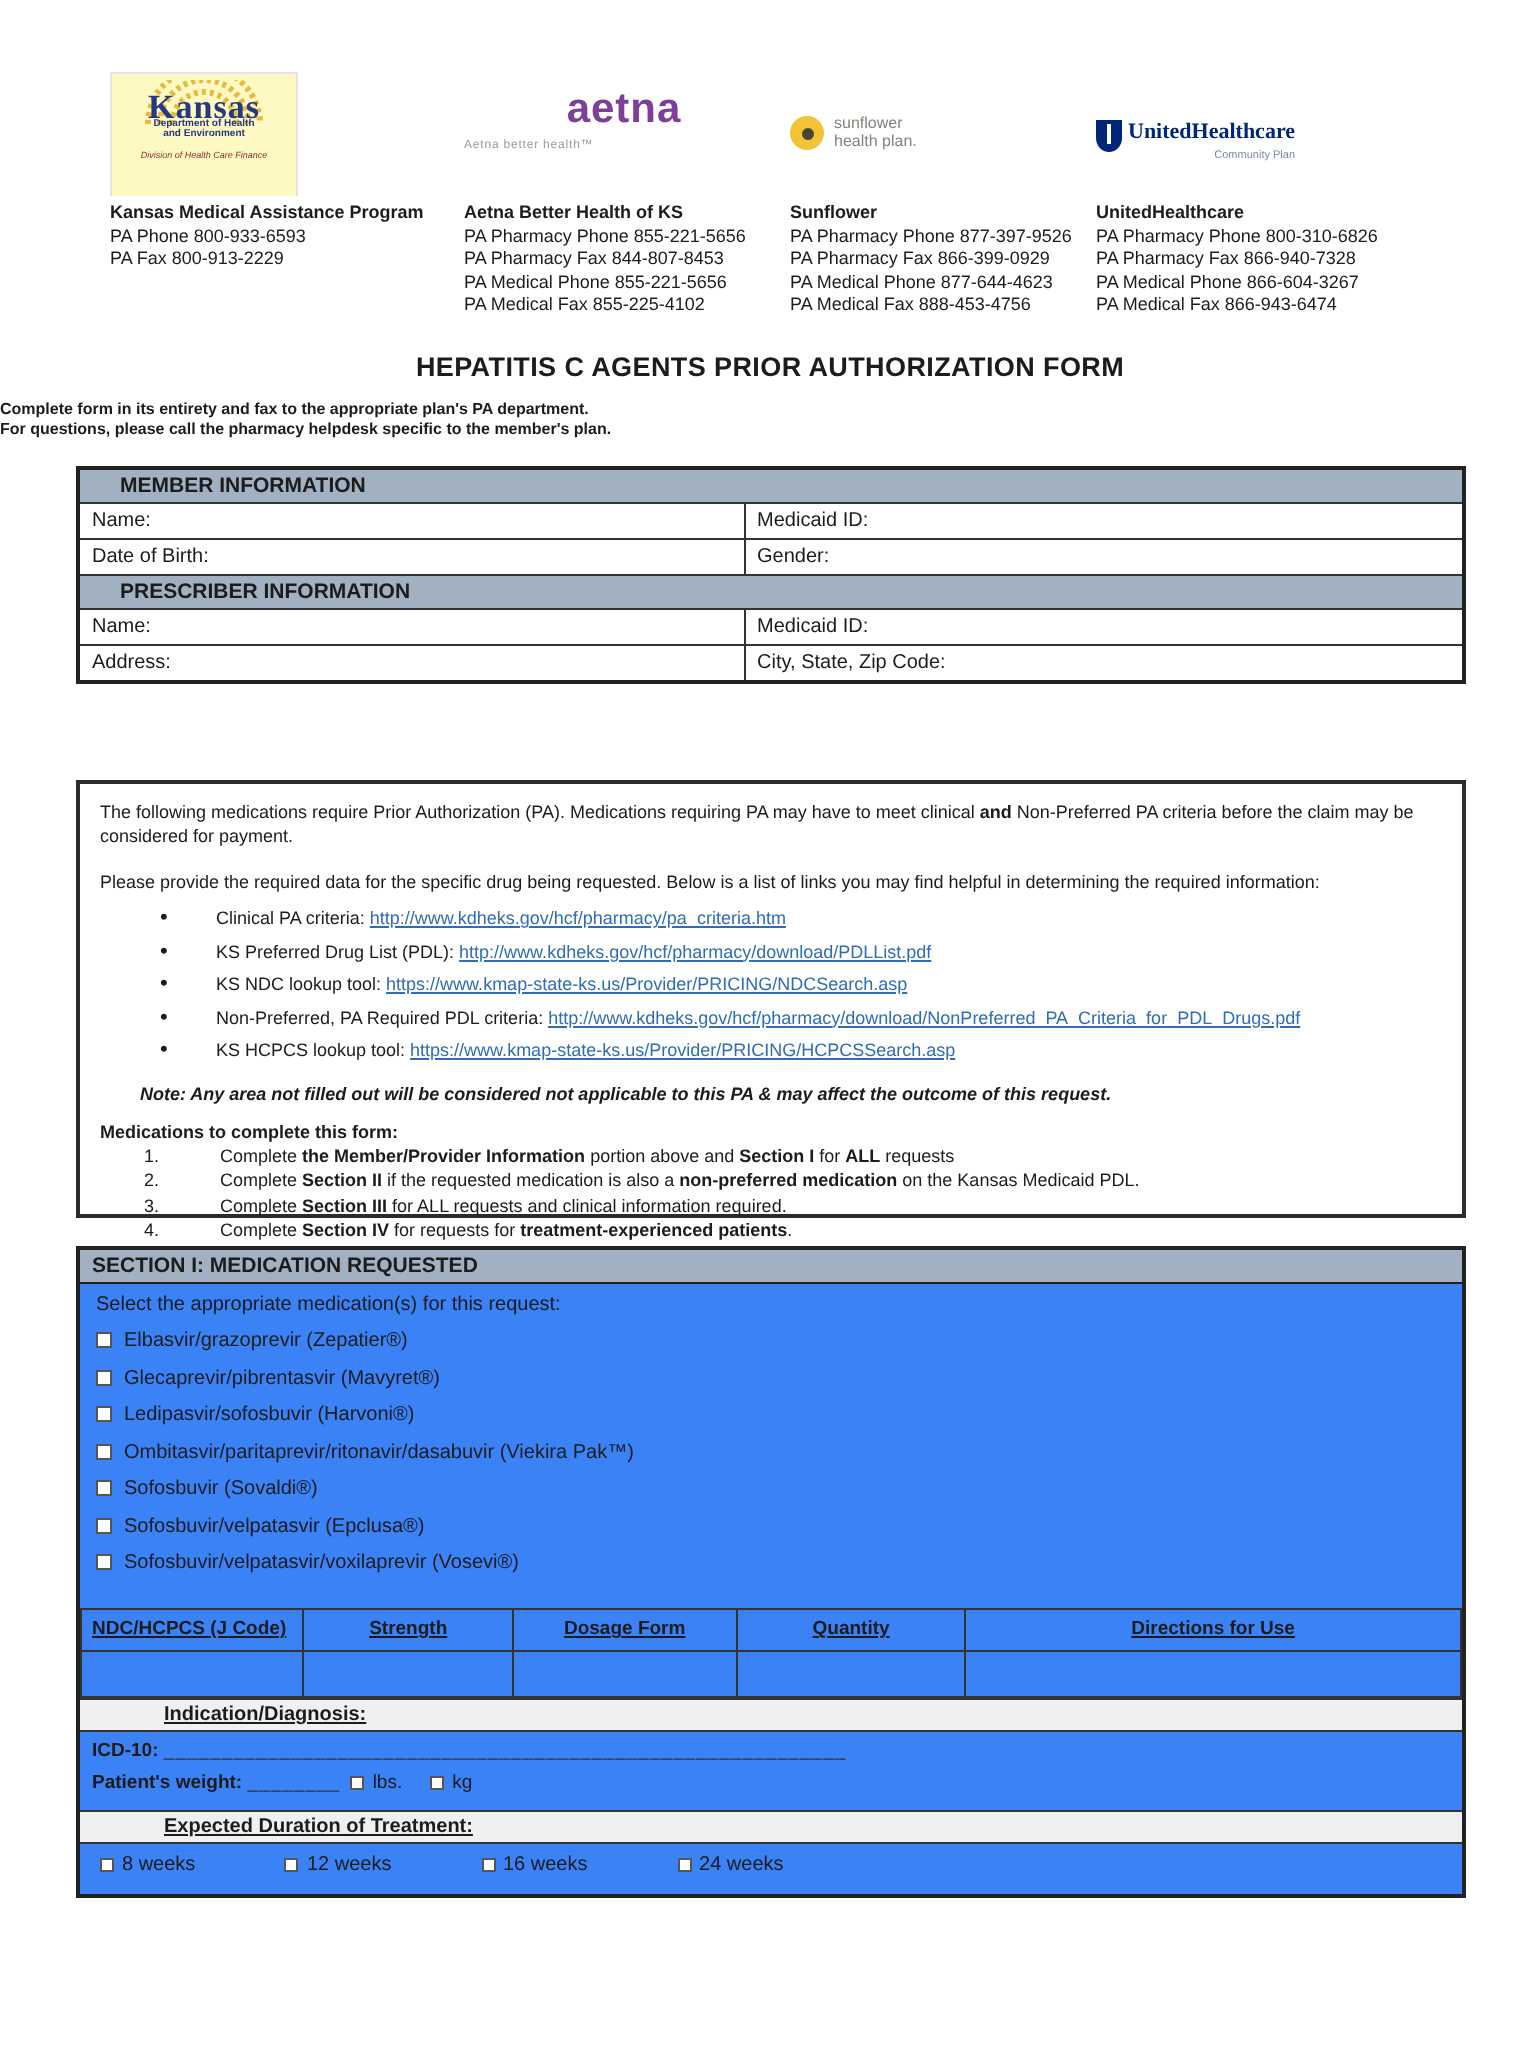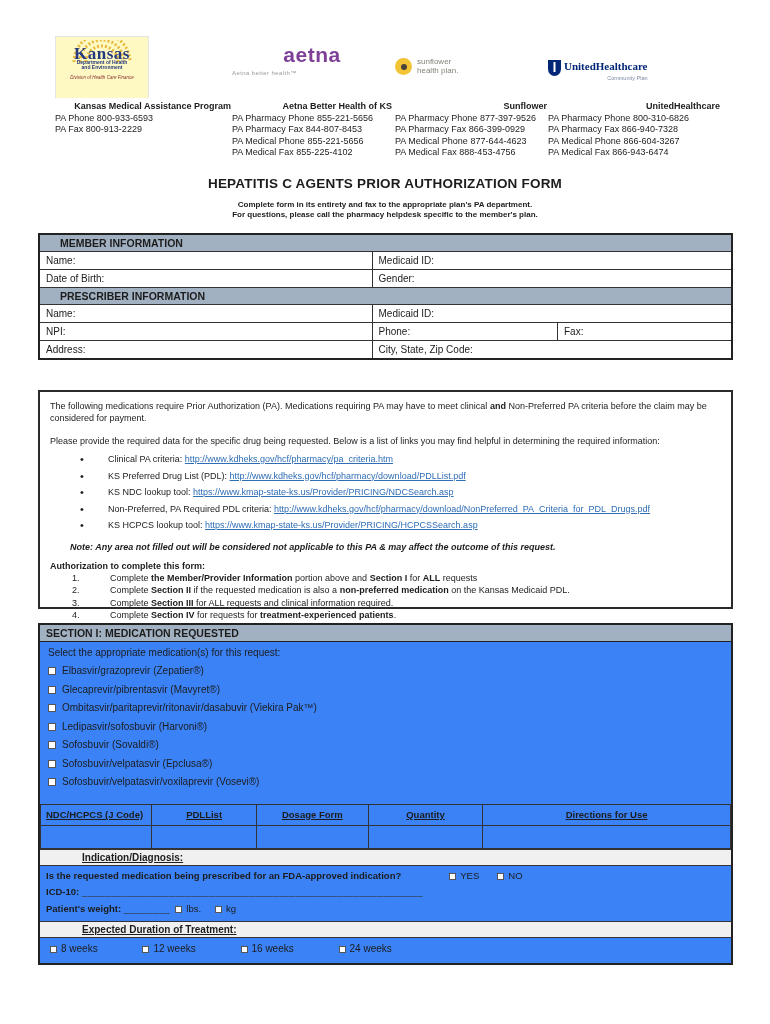--- a/index.html
+++ b/index.html
@@ -9,21 +9,21 @@
     font-family:"Liberation Sans", sans-serif; color:#1c1c1c; overflow:hidden;
   }
 
   
   .plan-col { position:absolute; top:36px; font-size:9px; line-height:11.5px; }
   .col1 { left:55px;  width:176px; }
   .col2 { left:232px; width:160px; }
   .col3 { left:395px; width:152px; }
   .col4 { left:548px; width:172px; }
   .logo-zone { height:62px; position:relative; overflow:hidden; }
-  .plan-name { font-weight:bold; margin-top:3px;text-align:right; }
+  .plan-name { font-weight:bold; margin-top:3px; }
 
   .kansas-box { width:94px; height:74px; border:1px solid #e4e4e4; text-align:center; overflow:hidden; background:#fef9c3; }
   .k-arcs { display:block; margin:3px auto 0; }
   .k-word { font-family:"Liberation Serif", serif; font-weight:bold; font-size:17px; color:#25397f; margin-top:-14px; letter-spacing:.5px; }
   .k-dept { font-size:5px; line-height:5.5px; color:#25397f; font-weight:bold; }
   .k-div  { font-size:4.5px; color:#8a3030; font-style:italic; margin-top:1px; }
 
   .aetna-word { color:#7d3f98; font-size:21px; font-weight:bold; letter-spacing:.5px; margin-top:13px;text-align:center; }
   .aetna-tag  { font-size:6px; color:#9a9a9a; margin-top:7px; letter-spacing:.4px; }
 
@@ -31,21 +31,21 @@
   .sun-flower { width:17px; height:17px; border-radius:50%; background:#f2c335; position:relative; flex:0 0 auto; }
   .sun-flower::after { content:""; position:absolute; left:5.5px; top:5.5px; width:6px; height:6px; border-radius:50%; background:#4a4438; }
   .sun-text { font-size:8px; line-height:8.5px; color:#83837b; }
 
   .uhc-logo { display:flex; align-items:flex-start; gap:3px; margin-top:24px; }
   .uhc-word { font-family:"Liberation Serif", serif; font-weight:bold; font-size:11px; color:#002677; line-height:12px; }
   .uhc-tag  { font-size:5.5px; color:#7b8ba6; text-align:right; margin-top:1px; }
 
   
   .title { position:absolute; top:176px; left:0; width:770px; text-align:center; font-weight:bold; font-size:13.5px; letter-spacing:.2px; }
-  .sub   { position:absolute; left:0; width:770px; text-align:center; font-weight:bold; font-size:8px; }
+  .sub   { position:absolute; left:0; width:770px; font-weight:bold; font-size:8px; }
   .sub1 { top:200px; } .sub2 { top:210px; }
 
   
   .info-table { position:absolute; top:233px; left:38px; width:695px; border-collapse:collapse; border:2px solid #222; }
   .info-table td { border:1px solid #333; font-size:10px; padding:3px 6px; vertical-align:top; height:17px; }
   .info-table tr.bar td { background:#a2b1c2; font-weight:bold; font-size:10.5px; padding:2px 20px; height:17px; }
 
   
   .notice { position:absolute; top:390px; left:38px; width:695px; height:219px; border:2px solid #2b2b2b; padding:8px 10px 0; font-size:9px; line-height:12px; }
   .notice .p1 { margin-bottom:11px; }
@@ -183,25 +183,20 @@
       <td colspan="2">Gender:</td>
     </tr>
     <tr class="bar">
           <td colspan="3">PRESCRIBER INFORMATION</td>
         </tr>
     <tr>
       <td>Name:</td>
       <td colspan="2">Medicaid ID:</td>
     </tr>
     <tr>
-      <td>NPI:</td>
-      <td>Phone:</td>
-      <td>Fax:</td>
-    </tr>
-    <tr>
       <td>Address:</td>
       <td colspan="2">City, State, Zip Code:</td>
     </tr>
   </tbody>
     </table>
 
   <div class="notice">
     <p class="p1"><span>The following medications require Prior Authorization (PA). Medications requiring PA may have to meet clinical </span><b>and</b><span> Non-Preferred PA criteria before the claim may be considered for payment.</span></p>
     <p class="p2">Please provide the required data for the specific drug being requested. Below is a list of links you may find helpful in determining the required information:</p>
     <ul class="links">
@@ -215,21 +210,21 @@
         <span>KS NDC lookup tool: </span><a href="#" class="link">https://www.kmap-state-ks.us/Provider/PRICING/NDCSearch.asp</a>
       </li>
       <li>
         <span>Non-Preferred, PA Required PDL criteria: </span><a href="#" class="link">http://www.kdheks.gov/hcf/pharmacy/download/NonPreferred_PA_Criteria_for_PDL_Drugs.pdf</a>
       </li>
       <li>
         <span>KS HCPCS lookup tool: </span><a href="#" class="link">https://www.kmap-state-ks.us/Provider/PRICING/HCPCSSearch.asp</a>
       </li>
     </ul>
     <p class="note">Note: Any area not filled out will be considered not applicable to this PA &amp; may affect the outcome of this request.</p>
-    <div class="instr-title">Authorization to complete this form:</div>
+    <div class="instr-title">Medications to complete this form:</div>
     <ol class="instr">
       <li><span>Complete </span><b>the Member/Provider Information</b><span> portion above and </span><b>Section I</b><span> for </span><b>ALL</b><span> requests</span></li>
       <li><span>Complete </span><b>Section II</b><span> if the requested medication is also a </span><b>non-preferred medication</b><span> on the Kansas Medicaid PDL.</span></li>
       <li><span>Complete </span><b>Section III</b><span> for ALL requests and clinical information required.</span></li>
       <li><span>Complete </span><b>Section IV</b><span> for requests for </span><b>treatment-experienced patients</b><span>.</span></li>
       <li><span>Provider - </span><b>Sign and date</b><span> the form prior to submission.</span></li>
     </ol>
   </div>
 
   <div class="section1">
@@ -237,24 +232,24 @@
 
     <div class="s1-body">
       <div class="s1-intro">Select the appropriate medication(s) for this request:</div>
       <div class="med-item">
         <span class="cb"></span><span>Elbasvir/grazoprevir (Zepatier®)</span>
       </div>
       <div class="med-item">
         <span class="cb"></span><span>Glecaprevir/pibrentasvir (Mavyret®)</span>
       </div>
       <div class="med-item">
+        <span class="cb"></span><span>Ledipasvir/sofosbuvir (Harvoni®)</span>
+      </div>
+      <div class="med-item">
         <span class="cb"></span><span>Ombitasvir/paritaprevir/ritonavir/dasabuvir (Viekira Pak™)</span>
-      </div>
-      <div class="med-item">
-        <span class="cb"></span><span>Ledipasvir/sofosbuvir (Harvoni®)</span>
       </div>
       <div class="med-item">
         <span class="cb"></span><span>Sofosbuvir (Sovaldi®)</span>
       </div>
       <div class="med-item">
         <span class="cb"></span><span>Sofosbuvir/velpatasvir (Epclusa®)</span>
       </div>
       <div class="med-item">
         <span class="cb"></span><span>Sofosbuvir/velpatasvir/voxilaprevir (Vosevi®)</span>
       </div>
@@ -264,43 +259,40 @@
       <colgroup>
           <col style="width:112px">
           <col style="width:105px">
           <col style="width:113px">
           <col style="width:115px">
           <col style="width:250px">
         </colgroup>
       <tbody>
           <tr>
         <th>NDC/HCPCS (J Code)</th>
-        <th>PDLList</th>
+        <th>Strength</th>
         <th>Dosage Form</th>
         <th>Quantity</th>
         <th>Directions for Use</th>
       </tr>
       <tr>
         <td></td>
         <td></td>
         <td></td>
         <td></td>
         <td></td>
       </tr>
     </tbody>
       </table>
 
     <div class="sub-bar">
       <span>Indication/Diagnosis:</span>
     </div>
     <div class="ind-body">
       <div class="ind-line bold">
-        <span>Is the requested medication being prescribed for an FDA-approved indication?</span><span class="yn-group"><span class="yn"><span class="cb small"></span><span>YES</span></span><span class="yn"><span class="cb small"></span><span>NO</span></span></span>
-      </div>
-      <div class="ind-line bold">
         <span>ICD-10:</span> <span class="blank">___________________________________________________________</span>
       </div>
       <div class="ind-line bold">
         <span>Patient's weight:</span> <span class="blank">________</span>&nbsp; <span class="unit"><span class="cb small"></span><span>lbs.</span></span><span class="unit"><span class="cb small"></span><span>kg</span></span>
       </div>
     </div>
 
     <div class="sub-bar">
       <span>Expected Duration of Treatment:</span>
     </div>

